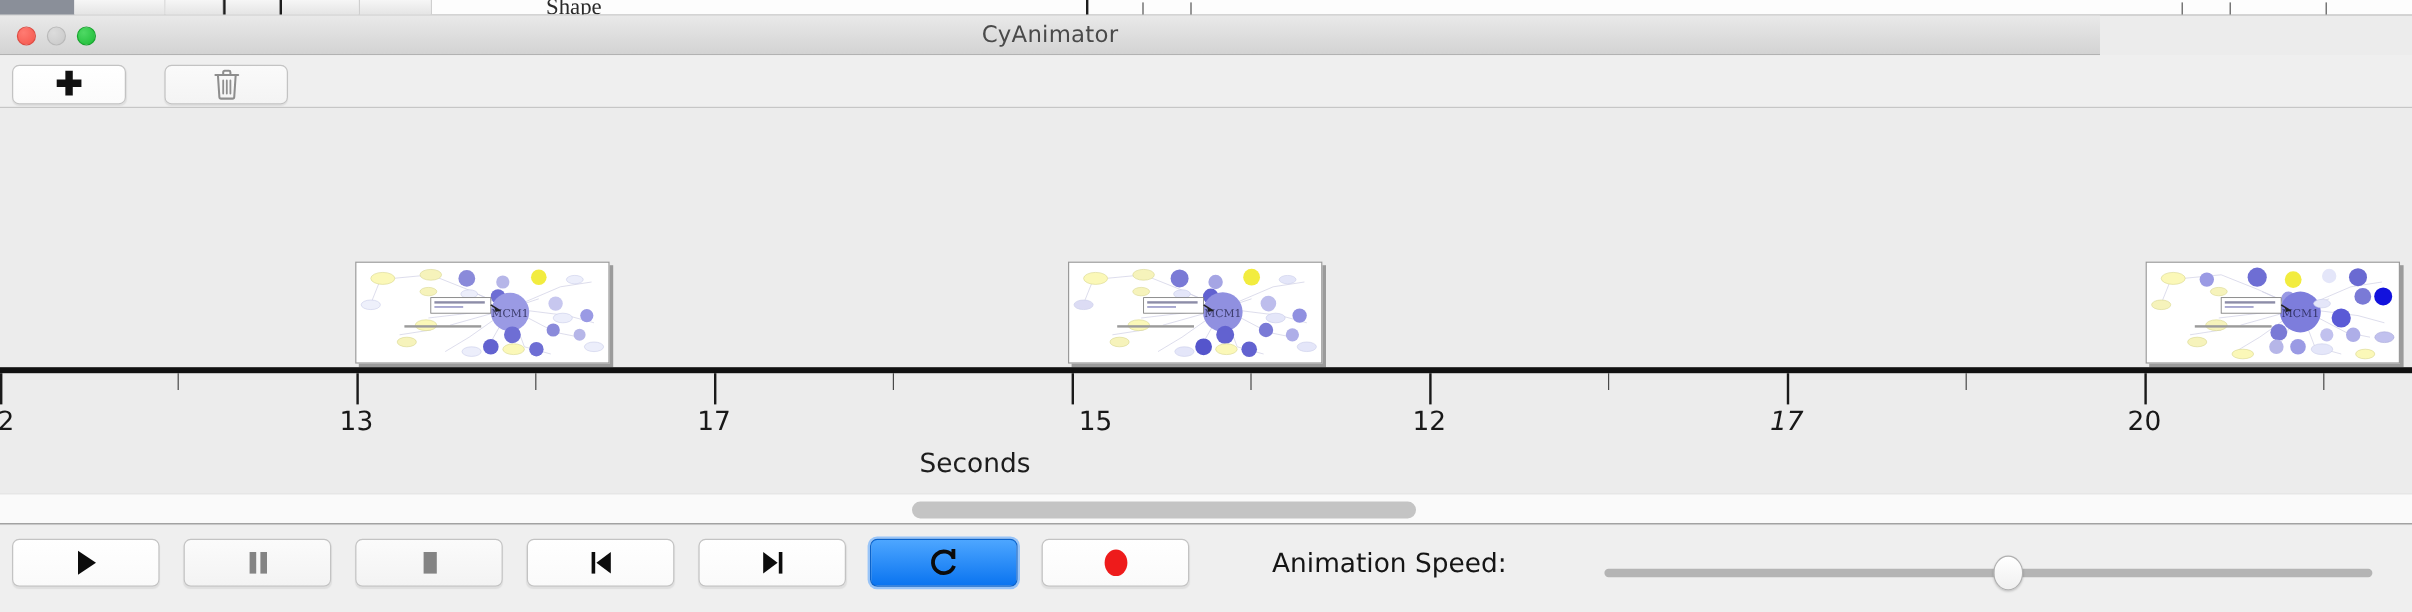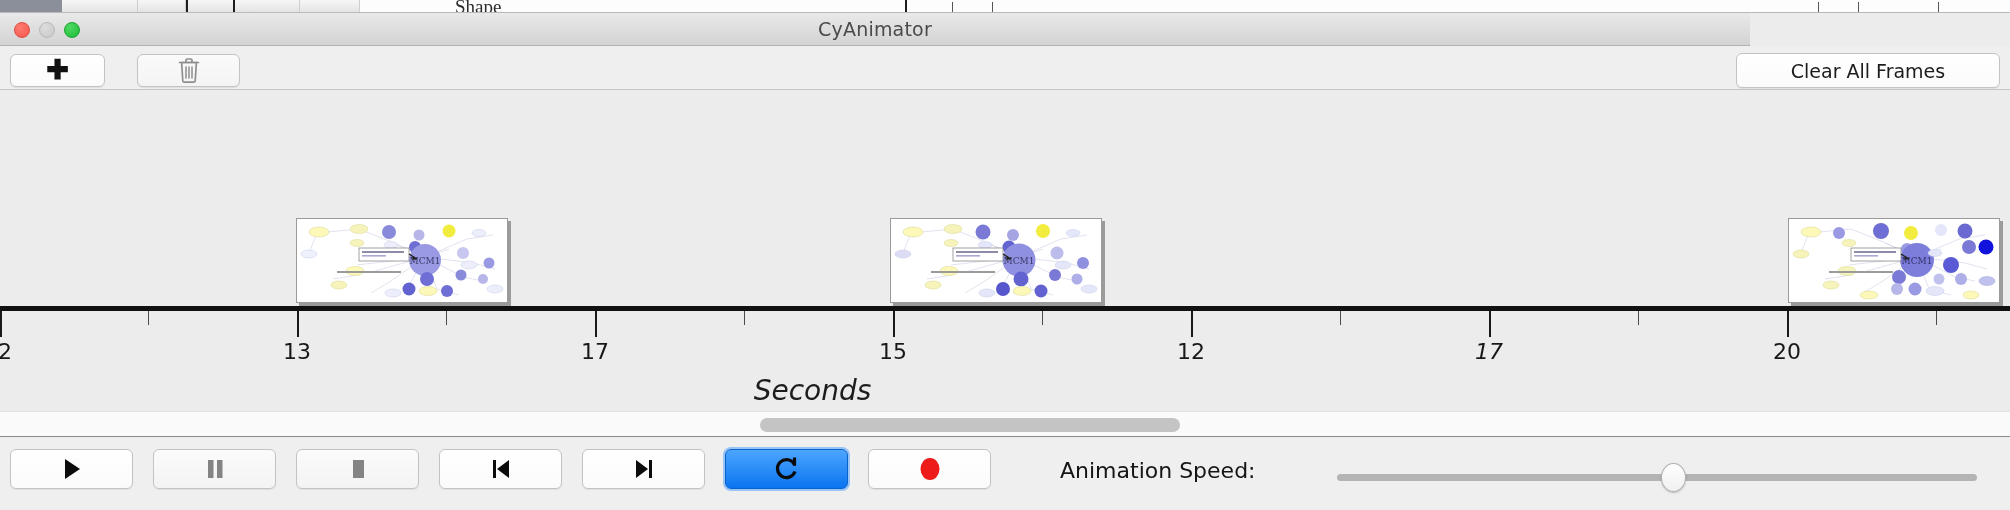--- a/index.html
+++ b/index.html
@@ -112,23 +112,22 @@
   .tick.minor{ top: 5px; height: 14px; width: 1px; background: #4a4a4a; }
   .tick-label {
     position: absolute; top: 33px;
     font-size: 22px; color: #181818;
     font-family: "DejaVu Sans", sans-serif;
     transform: translateX(-50%);
     white-space: nowrap;
   }
   .axis-title {
     position: absolute; top: 68px; width: 1625px; text-align: center;
-    font-size: 28px; color: #1d1d1d;
+    font-size: 22px; color: #1d1d1d;
     font-family: "DejaVu Sans", sans-serif;
-    font-style: italic;
   }
 
   
   .scrollbar {
     position: absolute; left: 0; top: 411px; width: 2010px; height: 26px;
     background: #fafafa;
     border-top: 1px solid #e2e2e2;
     border-bottom: 1px solid #8d8d8d;
   }
   .scroll-thumb {
@@ -213,23 +212,20 @@
     </div>
 
     <div class="btn btn-trash dim">
       <svg width="24" height="27" viewBox="0 0 24 27">
         <path d="M2.5 5.5h19M9 5.5V3.2c0-.6.5-1.2 1.2-1.2h3.6c.7 0 1.2.6 1.2 1.2v2.3" fill="none" stroke="#8e8e8e" stroke-width="1.7" stroke-linecap="round"></path>
         <path d="M4.6 5.5h14.8l-1.2 18.3c-.05.8-.7 1.4-1.5 1.4H7.3c-.8 0-1.45-.6-1.5-1.4z" fill="none" stroke="#8e8e8e" stroke-width="1.7" stroke-linejoin="round"></path>
         <path d="M9 10v11M12 10v11M15 10v11" fill="none" stroke="#8e8e8e" stroke-width="1.5" stroke-linecap="round"></path>
       </svg>
     </div>
 
-    <div class="btn btn-clear">
-      <span>Clear All Frames</span>
-    </div>
   </div>
 
   <div class="timeline">
 
     <div class="frame" style="left:296px; top:128px;">
       <svg width="210" height="83" viewBox="0 0 210 83">
         <g stroke="#cfcfe4" stroke-width=".6" fill="none">
           <path d="M20 14 L62 10 M20 14 L12 34 M62 10 L92 22 M92 22 L128 38 M128 38 L170 20
                    M128 38 L176 44 M128 38 L166 58 M128 38 L112 66 M128 38 L94 62 M128 38 L78 52
                    M128 38 L96 24 M128 38 L152 30 M128 38 L140 70 M128 38 L60 46 M36 60 L62 56
@@ -381,21 +377,21 @@
       <div class="tick minor" style="left:446px;"></div>
       <div class="tick minor" style="left:744px;"></div>
       <div class="tick minor" style="left:1042px;"></div>
       <div class="tick minor" style="left:1340px;"></div>
       <div class="tick minor" style="left:1638px;"></div>
       <div class="tick minor" style="left:1936px;"></div>
 
       <div class="tick-label" style="left:5px;">2</div>
       <div class="tick-label" style="left:297px;">13</div>
       <div class="tick-label" style="left:595px;">17</div>
-      <div class="tick-label" style="left:893px;">15</div>
+      <div class="tick-label" style="left:913px;">15</div>
       <div class="tick-label" style="left:1191px;">12</div>
       <div class="tick-label" style="left:1489px;font-style:italic;">17</div>
       <div class="tick-label" style="left:1787px;">20</div>
 
       <div class="axis-title">Seconds</div>
     </div>
   </div>
 
   <div class="scrollbar">
     <div class="scroll-thumb"></div>

